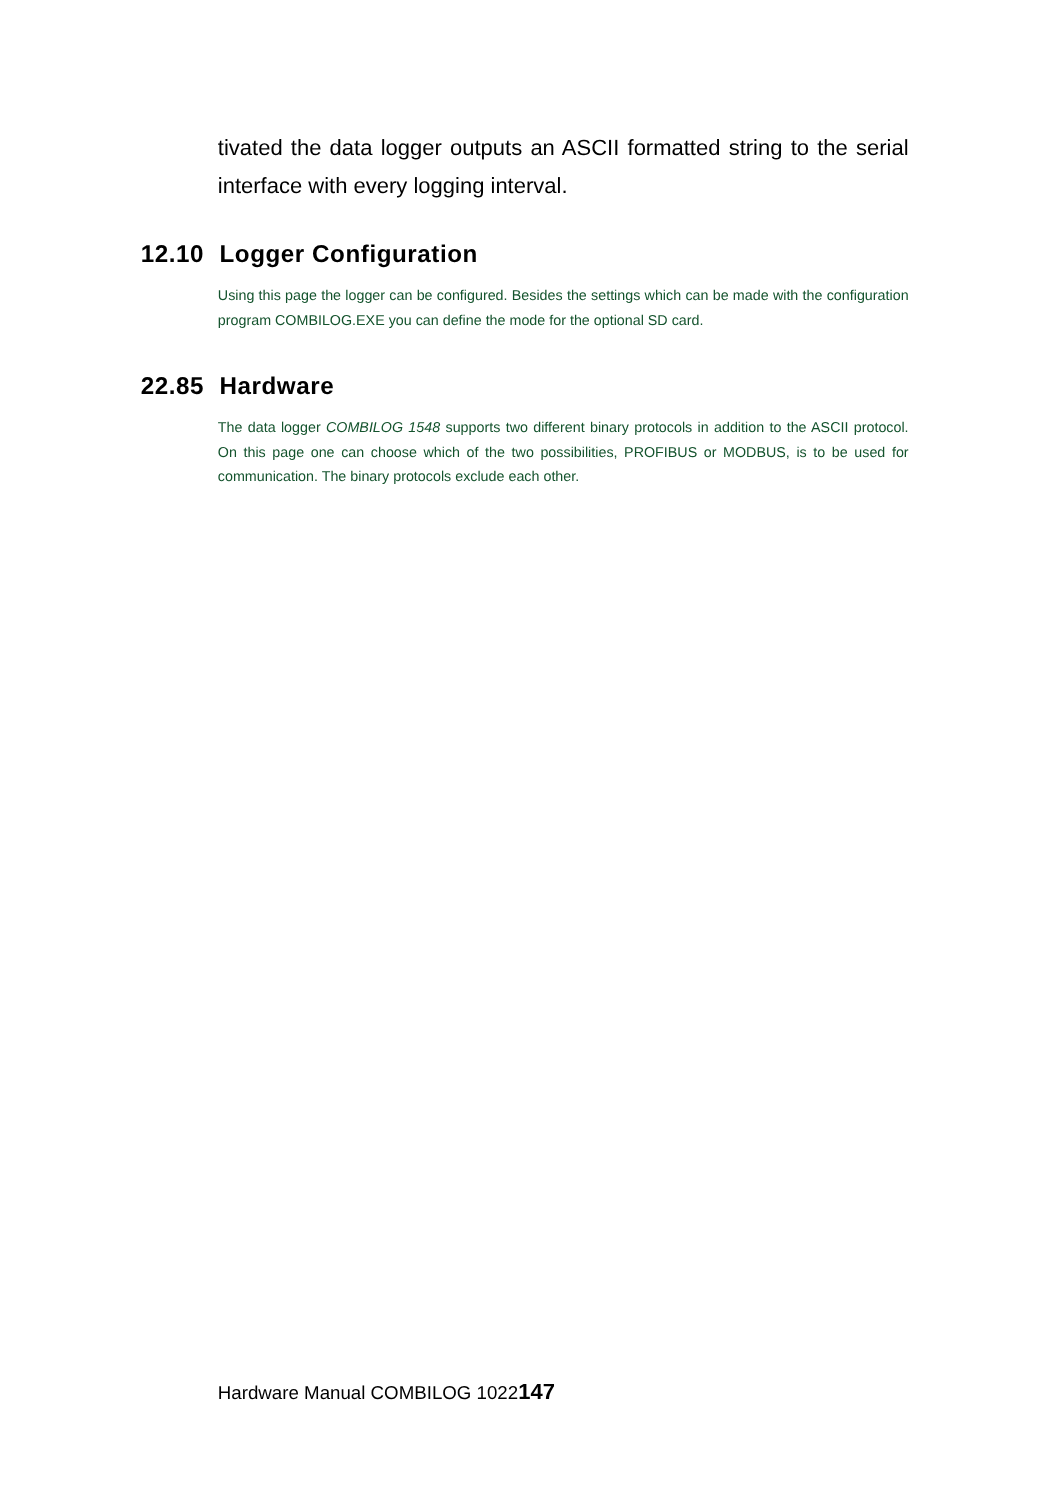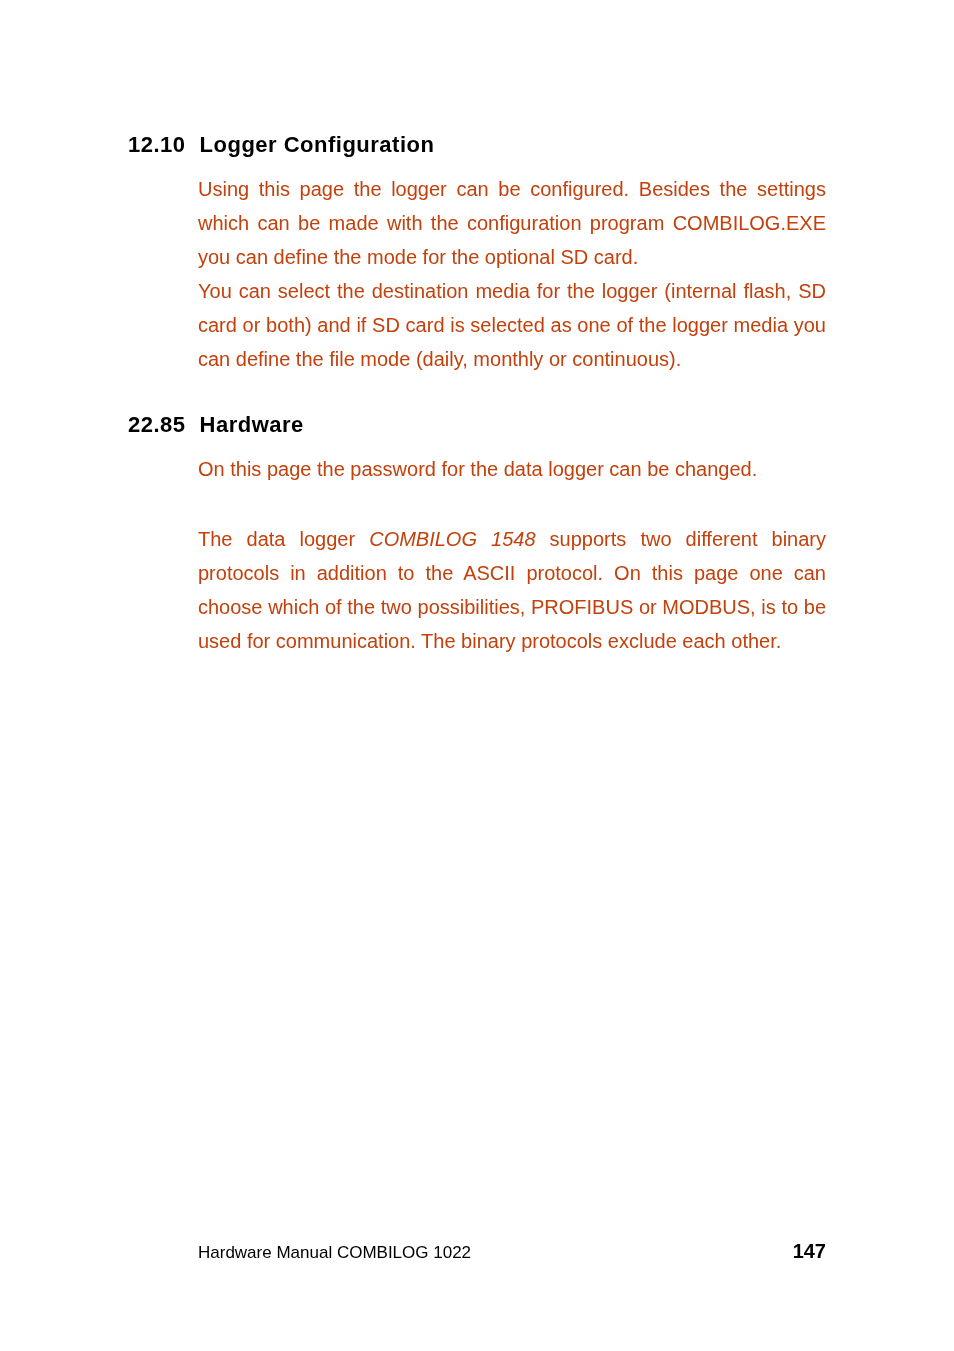--- a/index.html
+++ b/index.html
@@ -31,73 +31,68 @@
       letter-spacing: 0.5px;
       margin-bottom: 14px;
       margin-left: -70px;
       margin-top: 14px;
     }
     .section-number {
       display: inline-block;
       margin-right: 14px;
     }
     .section-body {
-      font-size: 20px;
+      font-size: 13px;
       line-height: 1.7;
       text-align: justify;
-      color: #c2410c;
+      color: #14532d;
       margin-bottom: 36px;
     }
     .paragraph {
       margin-bottom: 0;
     }
     em.book-italic {
       font-style: italic;
     }
     .footer {
       position: absolute;
-      bottom: 88px;
+      bottom: 73px;
       left: 128px;
       right: 128px;
       display: flex;
-      justify-content: space-between;
       align-items: baseline;
       font-size: 17px;
     }
     .footer-left {
       padding-left: 70px;
     }
     .footer-right {
       font-weight: bold;
       font-size: 20px;
-      margin-left: 40px;
     }
   </style>
 </head>
 <body>
 
 <div class="content">
+  <div class="body-text">tivated the data logger outputs an ASCII formatted string to the serial interface with every logging interval.</div>
 
   <div>
     <h2 class="section-heading">
       <span class="section-number">12.10</span><span>Logger Configuration</span>
     </h2>
     <div class="section-body">
       <div class="paragraph">Using this page the logger can be configured. Besides the settings which can be made with the configuration program COMBILOG.EXE you can define the mode for the optional SD card.</div>
-      <div class="paragraph">You can select the destination media for the logger (internal flash, SD card or both) and if SD card is selected as one of the logger media you can define the file mode (daily, monthly or continuous).</div>
     </div>
   </div>
 
   <div>
     <h2 class="section-heading">
       <span class="section-number">22.85</span><span>Hardware</span>
     </h2>
-    <div class="section-body">
-      <div class="paragraph">On this page the password for the data logger can be changed.</div>
-    </div>
   </div>
 
   <div>
     <div class="section-body">
       <div class="paragraph">The data logger <em class="book-italic">COMBILOG 1548</em> supports two different binary protocols in addition to the ASCII protocol. On this page one can choose which of the two possibilities, PROFIBUS or MODBUS, is to be used for communication. The binary protocols exclude each other.</div>
     </div>
   </div>
 
 </div>
 

